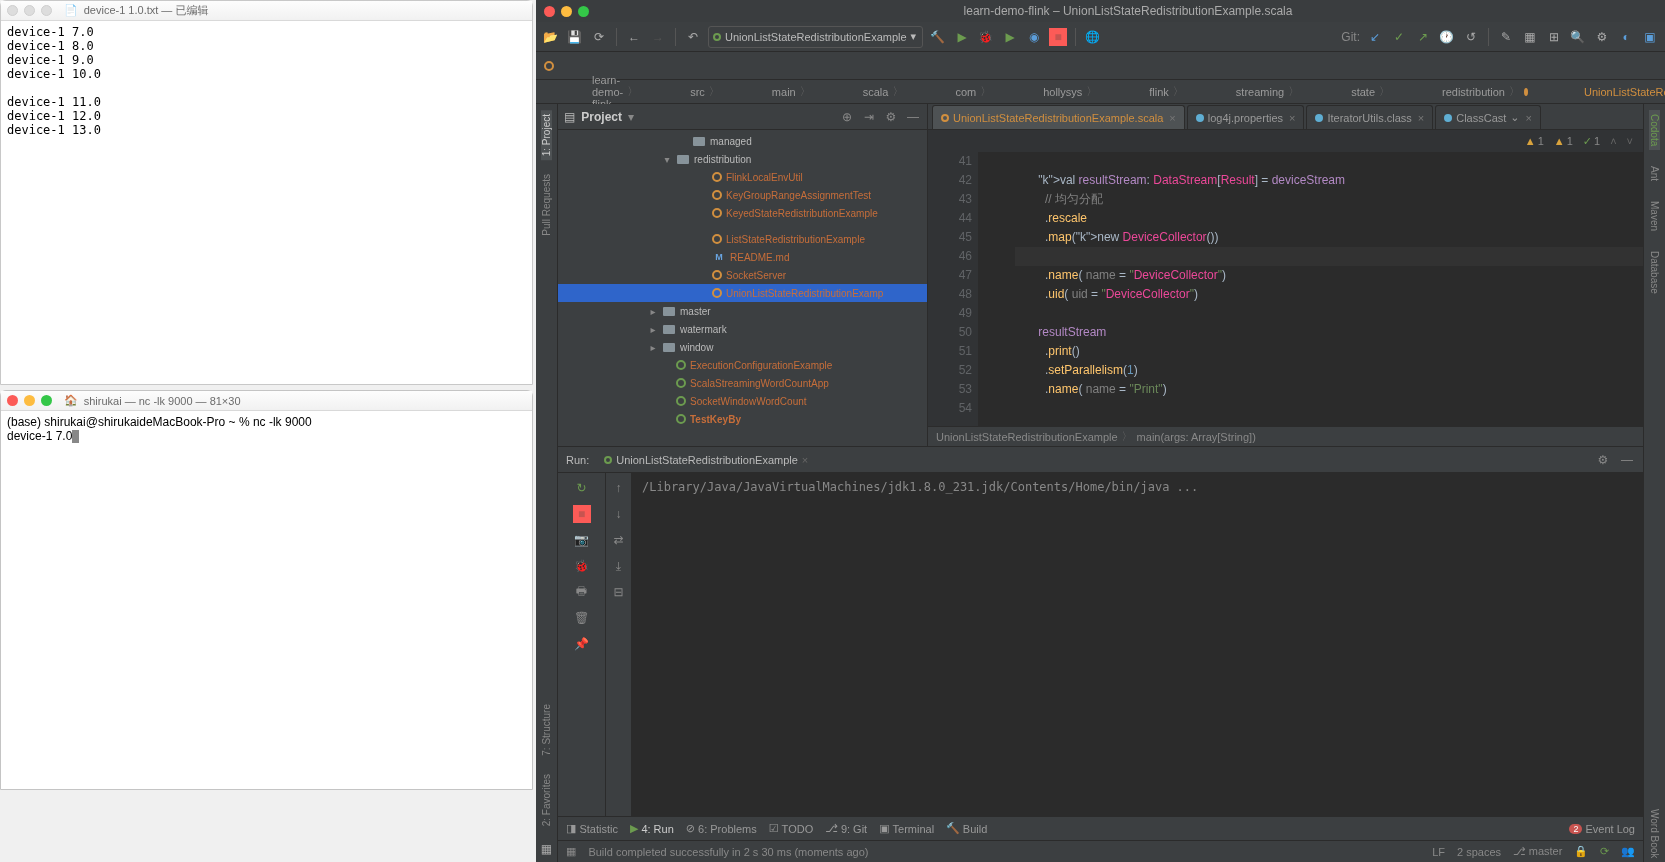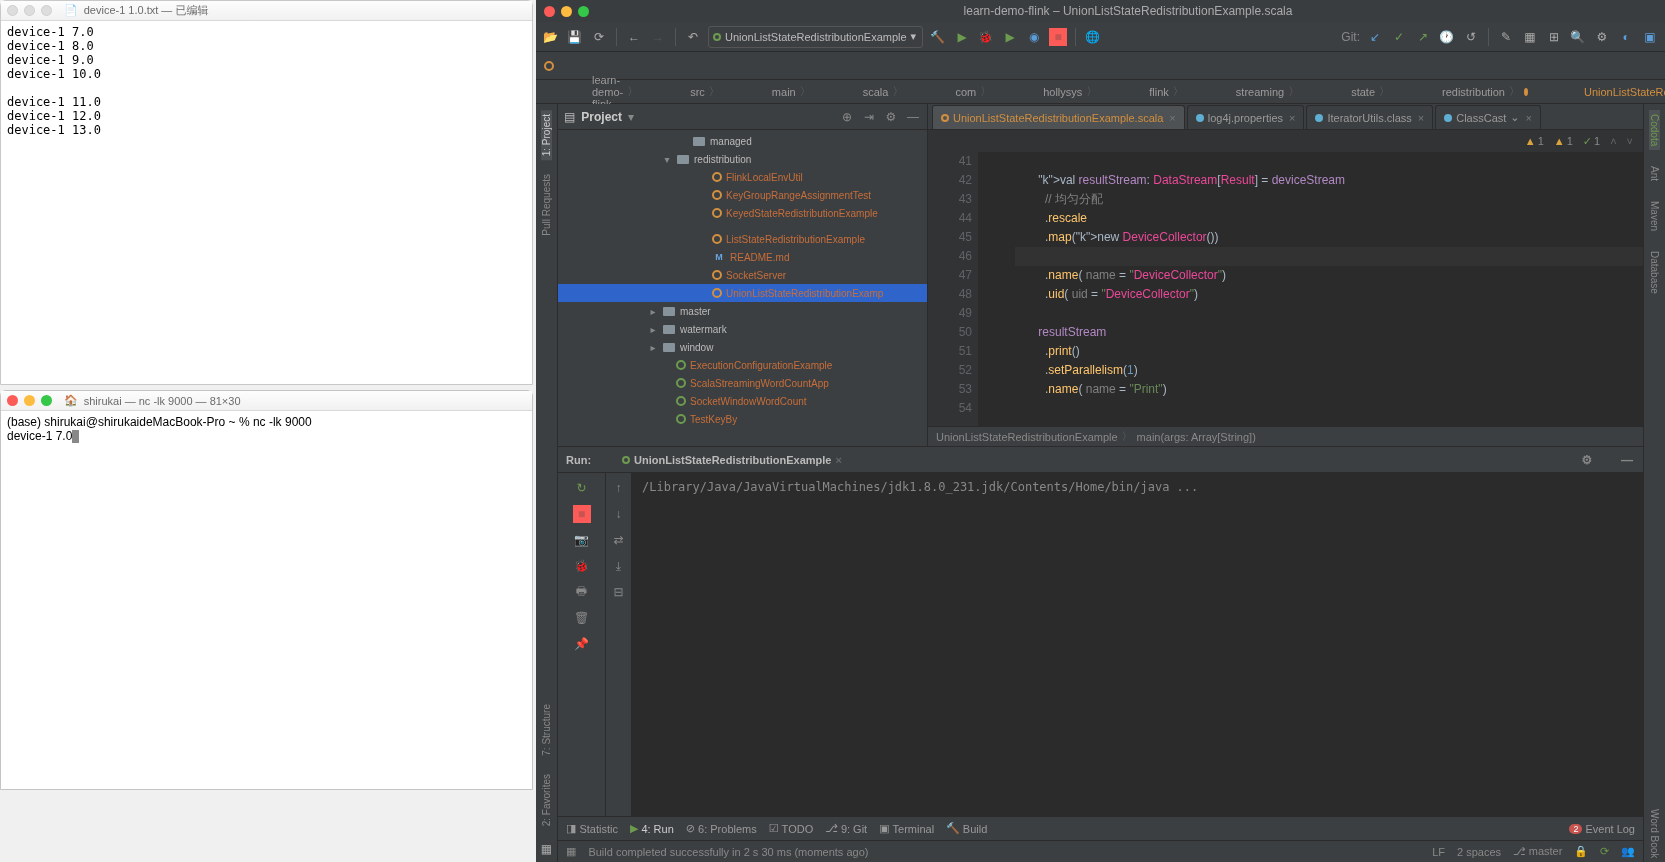--- a/index.html
+++ b/index.html
@@ -84,21 +84,21 @@
 .badge .tri { color:#d9a33d; } .badge .warn { color:#d9a33d; } .badge .ok { color:#6c9b4f; }
 
 .code-area { flex:1; display:flex; font:12px/19px "JetBrains Mono","Menlo",monospace; overflow:hidden;gap:37px; }
 .gutter-nums { width:50px; background:#313335; color:#606366; text-align:right; padding:0 6px; }
 .code { flex:1; padding:0 10px; color:#a9b7c6; white-space:pre; position:relative; }
 .code .hl-line { position:absolute; left:0; right:0; height:19px; background:#323232; } .s { color:#6a8759; } .c { color:#808080; } .t { color:#ec4899; } .p { color:#b389c5; } .n { color:#6897bb; } .fn { color:#ffc66d; }
 .ed-crumbs { height:20px; background:#3c3f41; border-top:1px solid #2b2b2b; display:flex; align-items:center; padding:0 8px; font-size:11px; color:#888; gap:4px; }
 
 
 .run-pane { height:370px; border-top:1px solid #2b2b2b; background:#2b2b2b; display:flex; flex-direction:column; }
-.run-head { height:26px; display:flex; align-items:center; padding:0 8px; gap:24px; background:#3c3f41; border-bottom:1px solid #2b2b2b; font-size:11px;font-weight:bold; }
+.run-head { height:26px; display:flex; align-items:center; padding:0 8px; gap:8px; background:#3c3f41; border-bottom:1px solid #2b2b2b; font-size:11px; }
 .run-head .title { color:#bbb; }
 .run-head .cfg { display:flex; align-items:center; gap:4px; padding:2px 6px; border:1px solid transparent; }
 .run-head .spacer { flex:1; }
 .run-body { flex:1; display:flex; }
 .run-gutter { width:48px; background:#3c3f41; border-right:1px solid #2b2b2b; display:flex; flex-direction:column; align-items:center; padding:6px 0; gap:8px; }
 .rg-ico { width:18px; height:18px; color:#888; cursor:pointer; display:flex; align-items:center; justify-content:center; font-size:12px; }
 .rg-ico.green { color:#6c9b4f; } .rg-ico.red { color:#c75450; }
 .console { flex:1; padding:6px 10px; font:12px/16px "Menlo",monospace; color:#888; white-space:pre; }
 
 
@@ -323,21 +323,21 @@
                 <div class="tree-row" style="padding-left: 104px;">
                   <span class="tw"></span>
                   <span class="fico circ"></span>
                   <span class="name">ScalaStreamingWordCountApp</span>
                 </div>
                 <div class="tree-row" style="padding-left: 104px;">
                   <span class="tw"></span>
                   <span class="fico circ"></span>
                   <span class="name">SocketWindowWordCount</span>
                 </div>
-                <div class="tree-row" style="padding-left: 104px;">
+                <div class="tree-row" style="padding-left: 104px; font-weight: bold;">
                   <span class="tw"></span>
                   <span class="fico circ"></span>
                   <span class="name">TestKeyBy</span>
                 </div>
               </div>
         </div>
 
         <div class="editor-pane">
           <div class="ed-tabs" id="ed-tabs">
                 <div class="ed-tab active">

